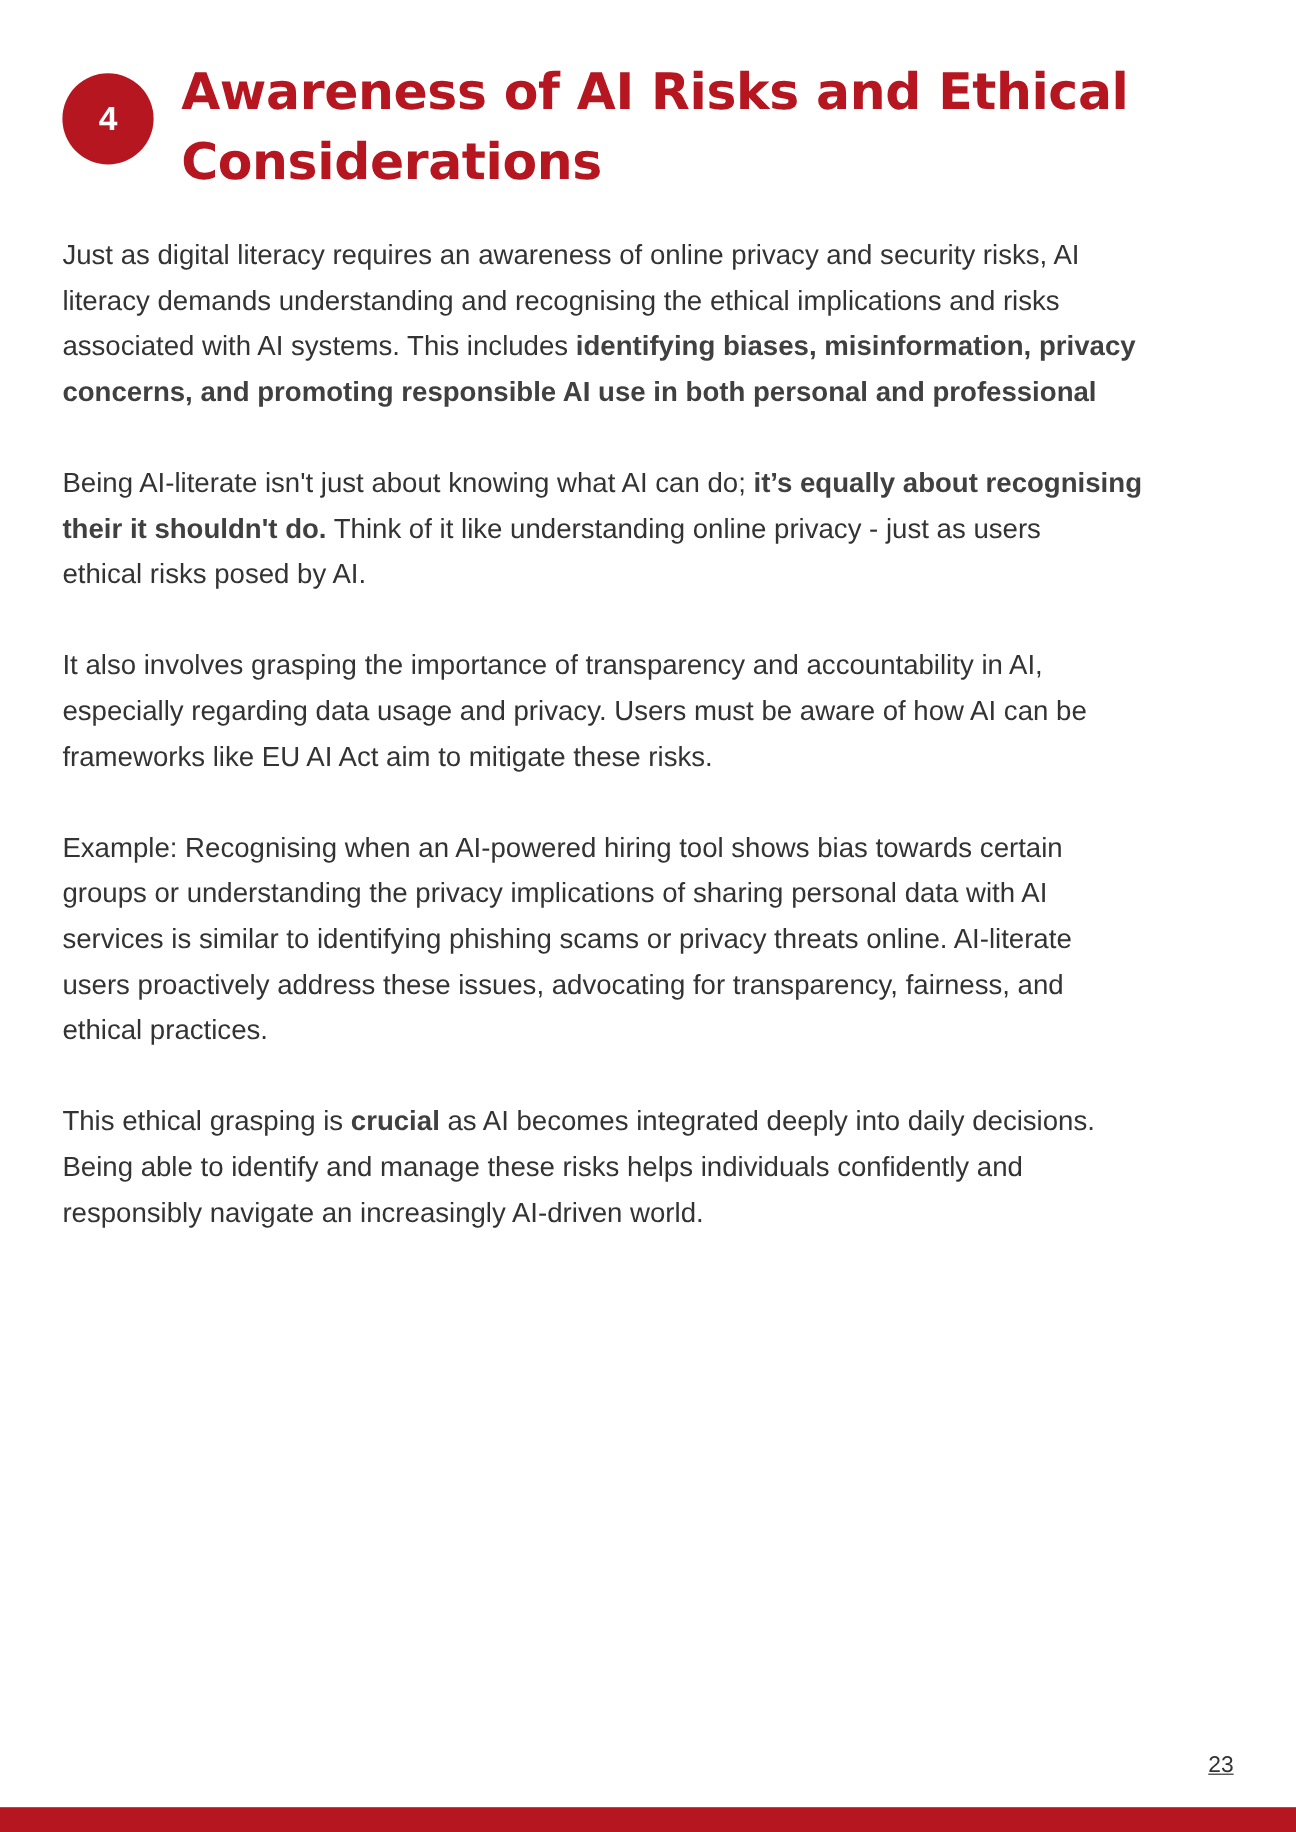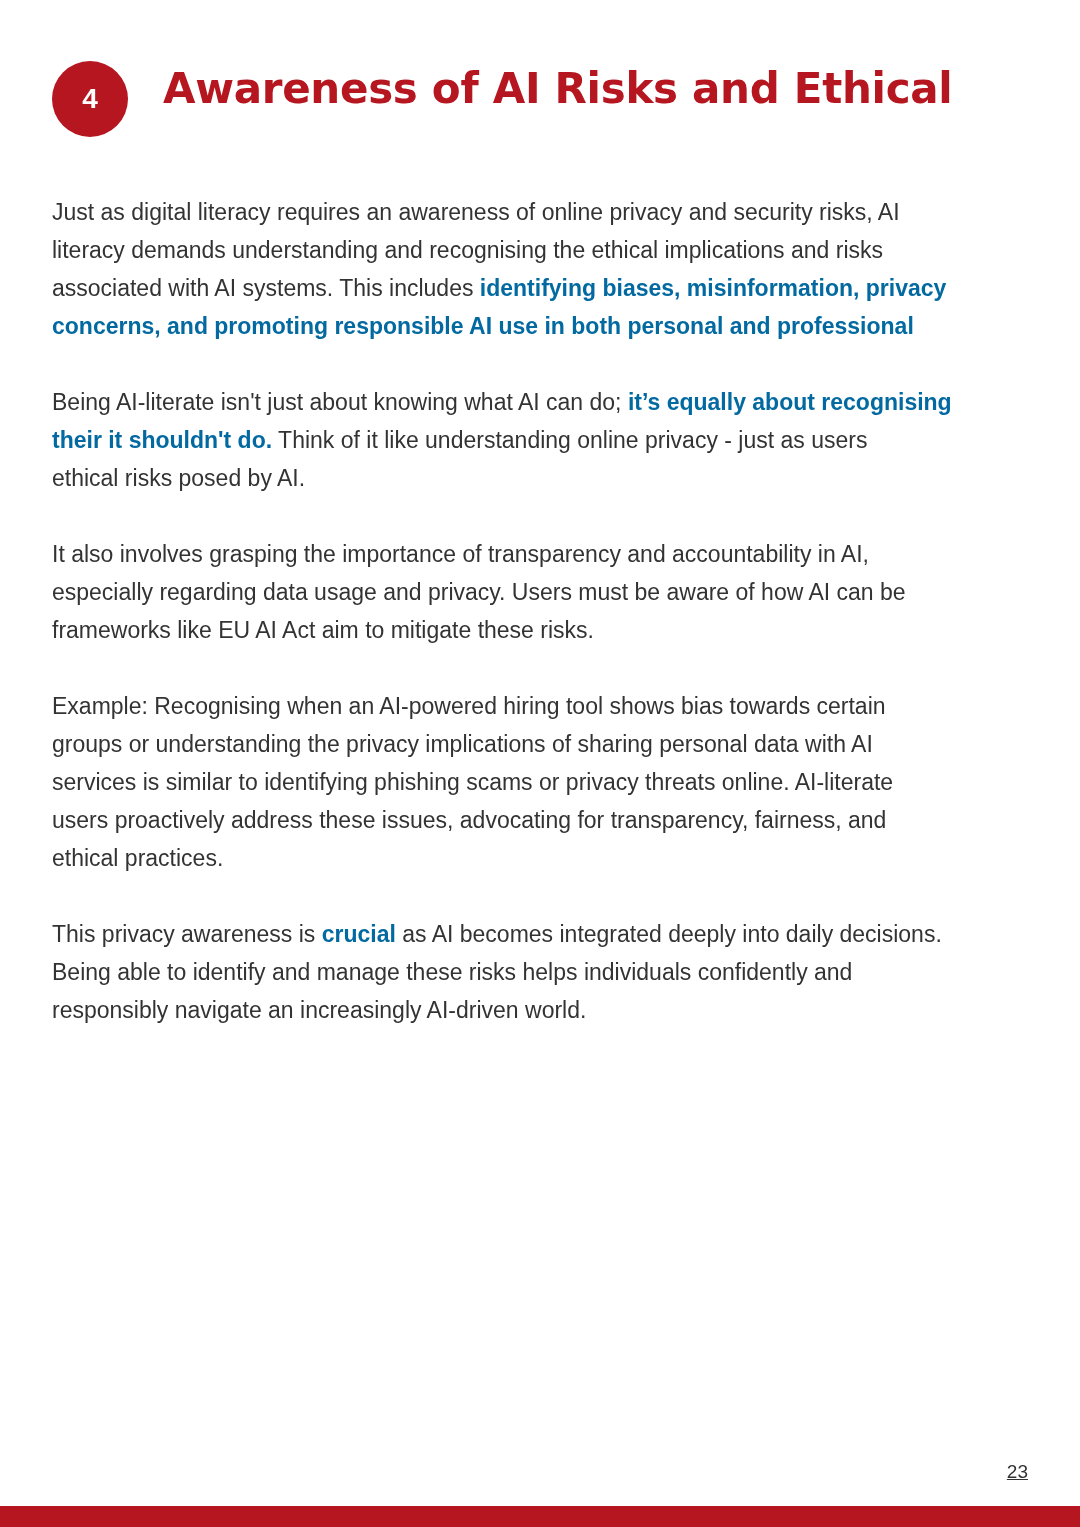--- a/index.html
+++ b/index.html
@@ -1,33 +1,34 @@
 <!DOCTYPE html>
 <html><head>
 <meta charset="utf-8">
 <style>
   html, body { margin:0; padding:0; background:#ffffff; }
   body { width:1080px; height:1527px; position:relative; overflow:hidden; font-family:"Liberation Sans", sans-serif; }
   .badge { position:absolute; left:52px; top:61px; width:76px; height:76px; border-radius:50%; background:#b5161f; color:#fff; display:flex; align-items:center; justify-content:center; font-family:"Liberation Sans", sans-serif; font-weight:bold; font-size:28px; }
-  .title { position:absolute; left:151px; top:48px; margin:12px; color:#b5161f; font-family:"DejaVu Sans", sans-serif; font-weight:bold; font-size:42px; line-height:58px; letter-spacing:-0.3px; }
+  .title { position:absolute; left:151px; top:48px; margin:0; color:#b5161f; font-family:"DejaVu Sans", sans-serif; font-weight:bold; font-size:42px; line-height:58px; letter-spacing:-0.3px; }
   .title span { display:block; white-space:nowrap; }
   .body { position:absolute; left:52px; top:193px; width:1000px; color:#333333; font-family:"Liberation Sans", sans-serif; font-size:23px; }
   .para { margin:0 0 38px 0; }
   .line { display:block; height:38px; line-height:38px; white-space:nowrap; }
-  .seg.bold { font-weight:bold; color:#0369a1; }
+  .seg.bold { font-weight:bold; color:#404040; }
   .pagenum { position:absolute; right:52px; top:1461px; color:#333333; font-family:"Liberation Sans", sans-serif; font-size:19px;text-decoration:underline; }
   .footer-bar { position:absolute; left:0; bottom:0; width:1080px; height:21px; background:#b5161f; }
 </style>
 </head>
 <body>
 
 <div class="badge">4</div>
 
 <h1 class="title">
   <span>Awareness of AI Risks and Ethical</span>
+  <span>Considerations</span>
 </h1>
 
 <div class="body" id="body">
     <p class="para">
       <span class="line"><span class="seg">Just as digital literacy requires an awareness of online privacy and security risks, AI</span></span>
       <span class="line"><span class="seg">literacy demands understanding and recognising the ethical implications and risks</span></span>
       <span class="line"><span class="seg">associated with AI systems. This includes </span><span class="seg bold">identifying biases, misinformation, privacy</span></span>
       <span class="line"><span class="seg bold">concerns, and promoting responsible AI use in both personal and professional</span></span>
     </p>
     <p class="para">
@@ -41,20 +42,20 @@
       <span class="line"><span class="seg">frameworks like EU AI Act aim to mitigate these risks.</span></span>
     </p>
     <p class="para">
       <span class="line"><span class="seg">Example: Recognising when an AI-powered hiring tool shows bias towards certain</span></span>
       <span class="line"><span class="seg">groups or understanding the privacy implications of sharing personal data with AI</span></span>
       <span class="line"><span class="seg">services is similar to identifying phishing scams or privacy threats online. AI-literate</span></span>
       <span class="line"><span class="seg">users proactively address these issues, advocating for transparency, fairness, and</span></span>
       <span class="line"><span class="seg">ethical practices.</span></span>
     </p>
     <p class="para">
-      <span class="line"><span class="seg">This privacy awareness is </span><span class="seg bold">crucial</span><span class="seg"> as AI becomes integrated deeply into daily decisions.</span></span>
+      <span class="line"><span class="seg">This ethical grasping is </span><span class="seg bold">crucial</span><span class="seg"> as AI becomes integrated deeply into daily decisions.</span></span>
       <span class="line"><span class="seg">Being able to identify and manage these risks helps individuals confidently and</span></span>
       <span class="line"><span class="seg">responsibly navigate an increasingly AI-driven world.</span></span>
     </p>
   </div>
 
 <div class="pagenum">23</div>
 <div class="footer-bar"></div>
 
 </body></html>

